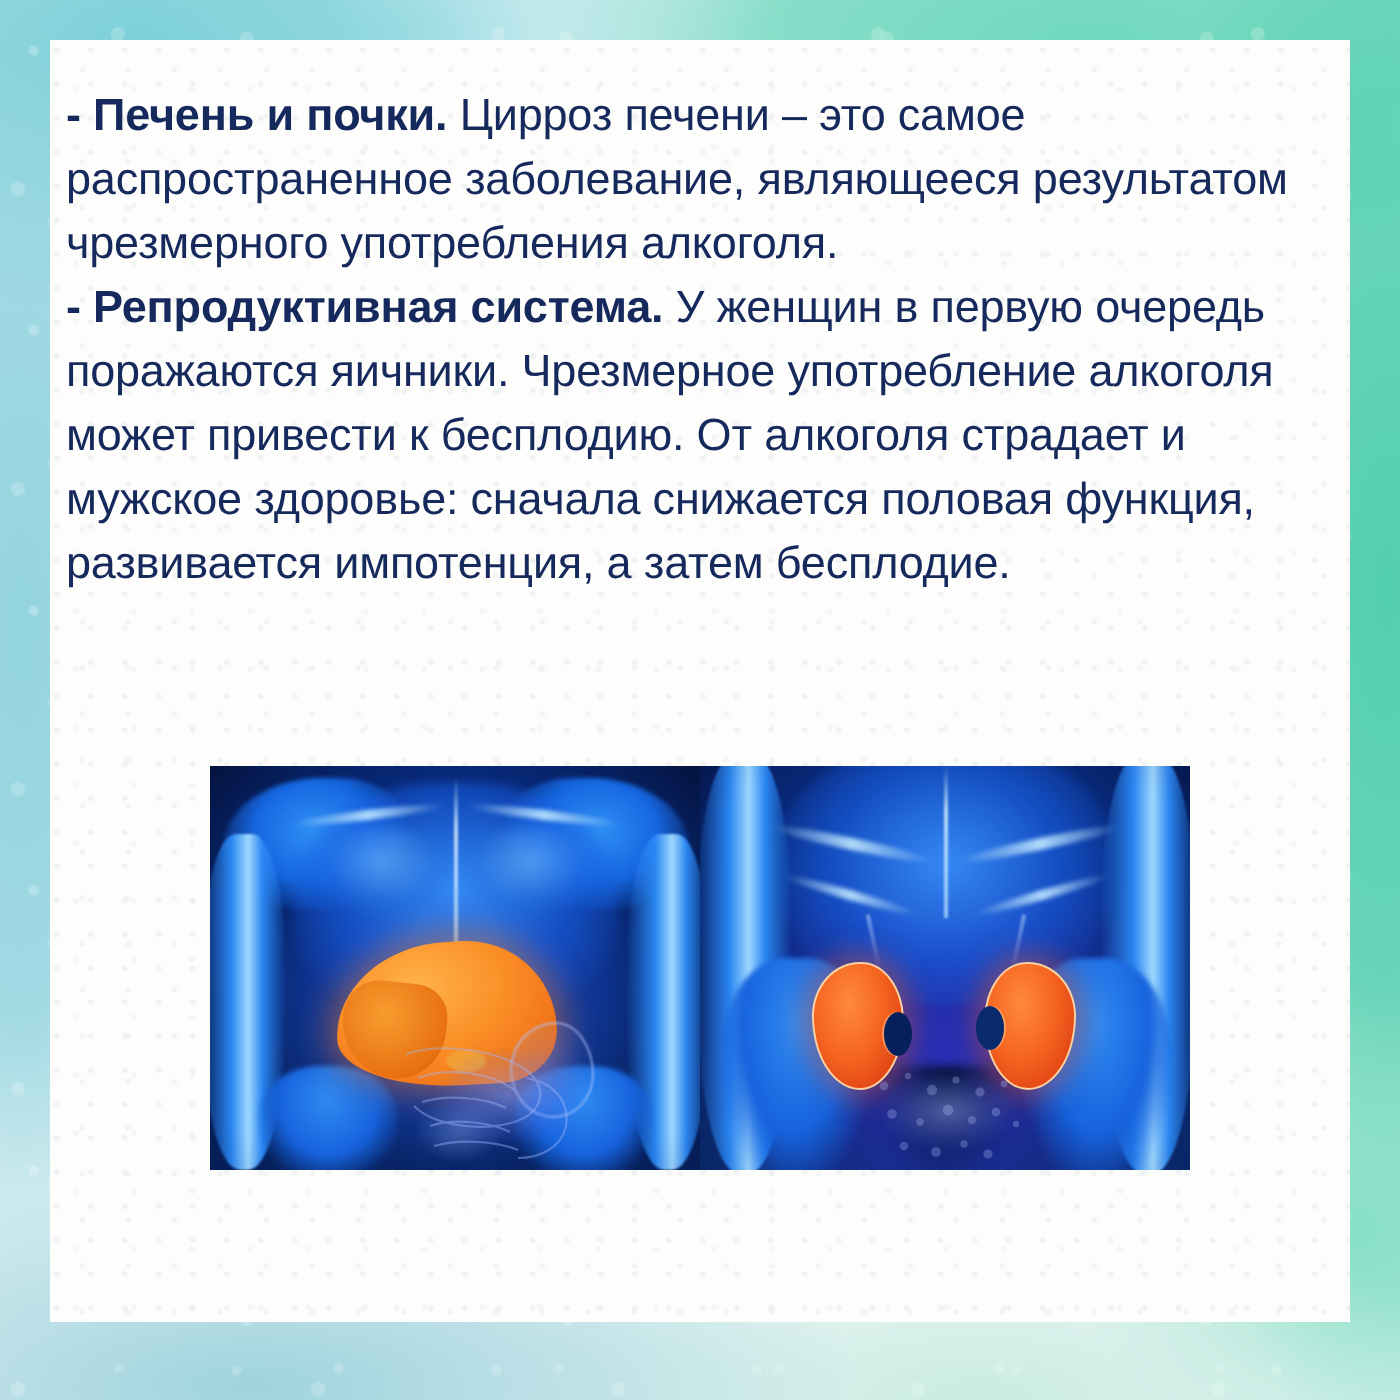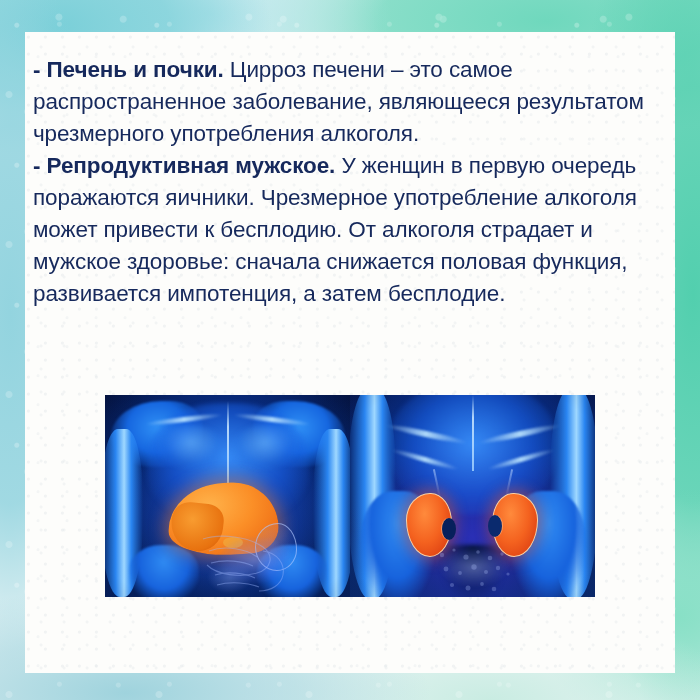--- a/index.html
+++ b/index.html
@@ -56,21 +56,21 @@
       radial-gradient(circle at 96% 58%, rgba(255,255,255,.6) 0 2px, transparent 3px),
       radial-gradient(circle at 23% 93%, rgba(255,255,255,.7) 0 3px, transparent 4px),
       radial-gradient(circle at 62% 96%, rgba(255,255,255,.6) 0 2px, transparent 3px);
     background-size: 140px 140px, 190px 190px, 110px 110px, 160px 160px, 130px 130px, 150px 150px, 170px 170px, 120px 120px, 180px 180px;
   }
 
   
   .card {
     position: absolute;
     left: 25px;
-    top: 32px;
+    top: 20px;
     width: 650px;
     height: 641px;
     background: #fdfdfb;
     box-sizing: border-box;
   }
   .card-texture {
     position: absolute;
     inset: 0;
     opacity: .5;
     background-image:
@@ -307,21 +307,21 @@
   <div class="bg-wash wash-1"></div>
   <div class="bg-wash wash-2"></div>
   <div class="bg-wash wash-3"></div>
   <div class="bg-wash wash-speckle"></div>
 
   <div class="card">
     <div class="card-texture"></div>
 
     <div class="text-block">
       <p class="para"><span class="lead">- Печень и почки.</span><span> Цирроз печени – это самое распространенное заболевание, являющееся результатом чрезмерного употребления алкоголя.</span></p>
-      <p class="para"><span class="lead">- Репродуктивная мужское.</span><span> У женщин в первую очередь поражаются яичники. Чрезмерное употребление алкоголя может привести к бесплодию. От алкоголя страдает и мужское здоровье: сначала снижается половая функция, развивается импотенция, а затем бесплодие.</span></p>
+      <p class="para"><span class="lead">- Репродуктивная система.</span><span> У женщин в первую очередь поражаются яичники. Чрезмерное употребление алкоголя может привести к бесплодию. От алкоголя страдает и мужское здоровье: сначала снижается половая функция, развивается импотенция, а затем бесплодие.</span></p>
     </div>
 
     <div class="illus">
 
       <div class="panel panel-left">
         <div class="panel-bg-left"></div>
 
         <div class="torso">
           <div class="shoulder" style="left:6px;  top:6px;  width:92px;  height:66px;  border-radius:60% 40% 30% 50%;"></div>
           <div class="shoulder" style="left:148px;top:6px;  width:92px;  height:66px;  border-radius:40% 60% 50% 30%;"></div>

